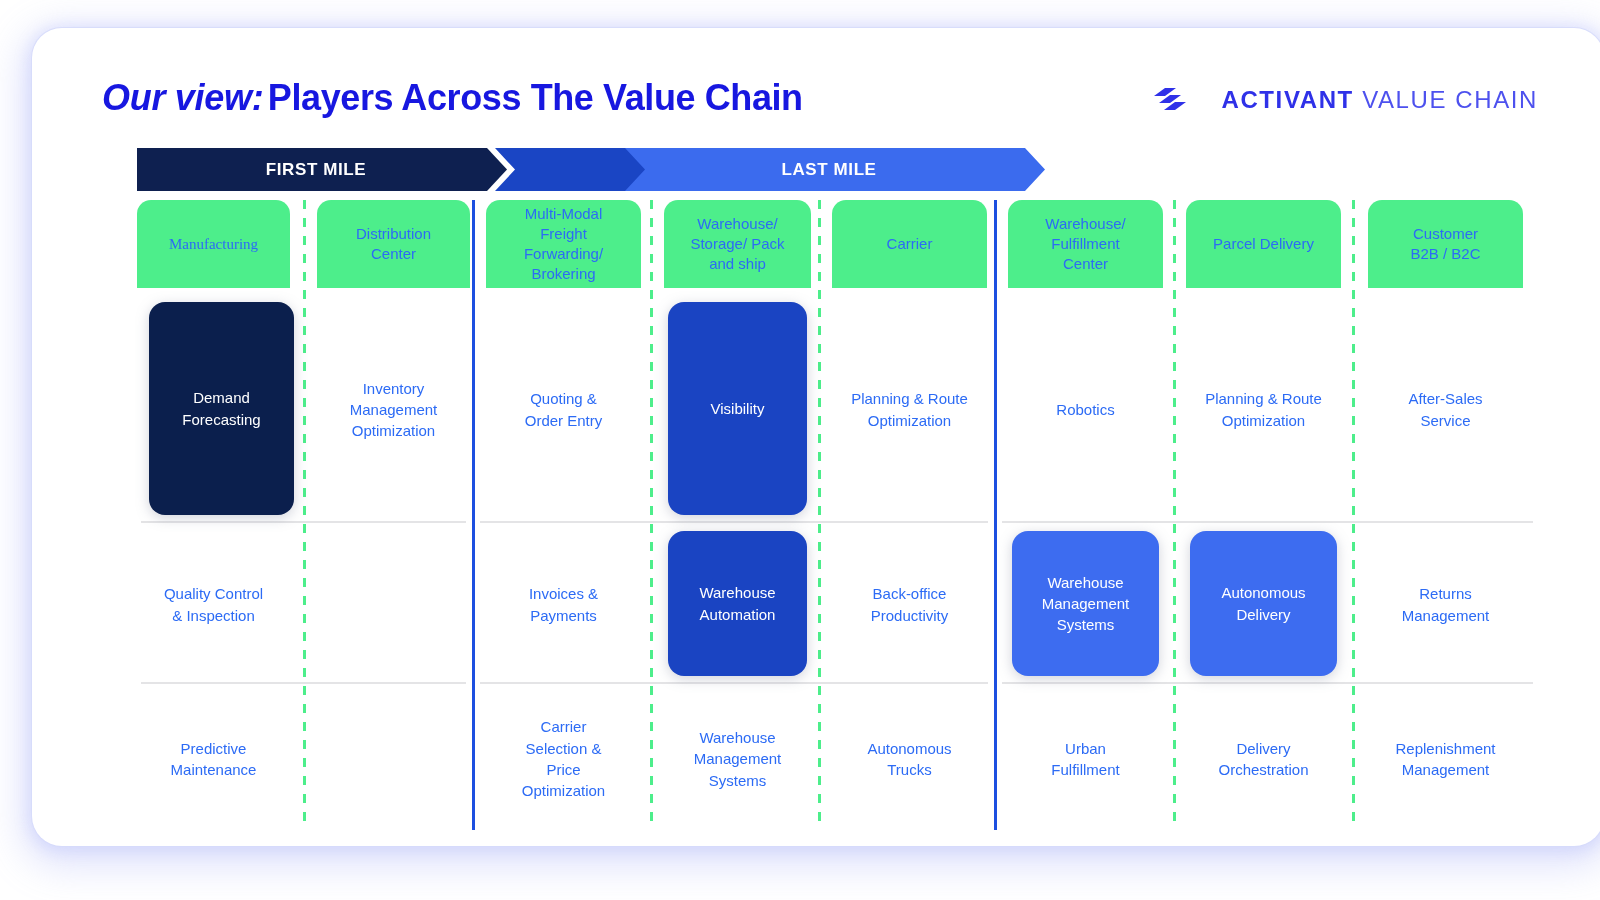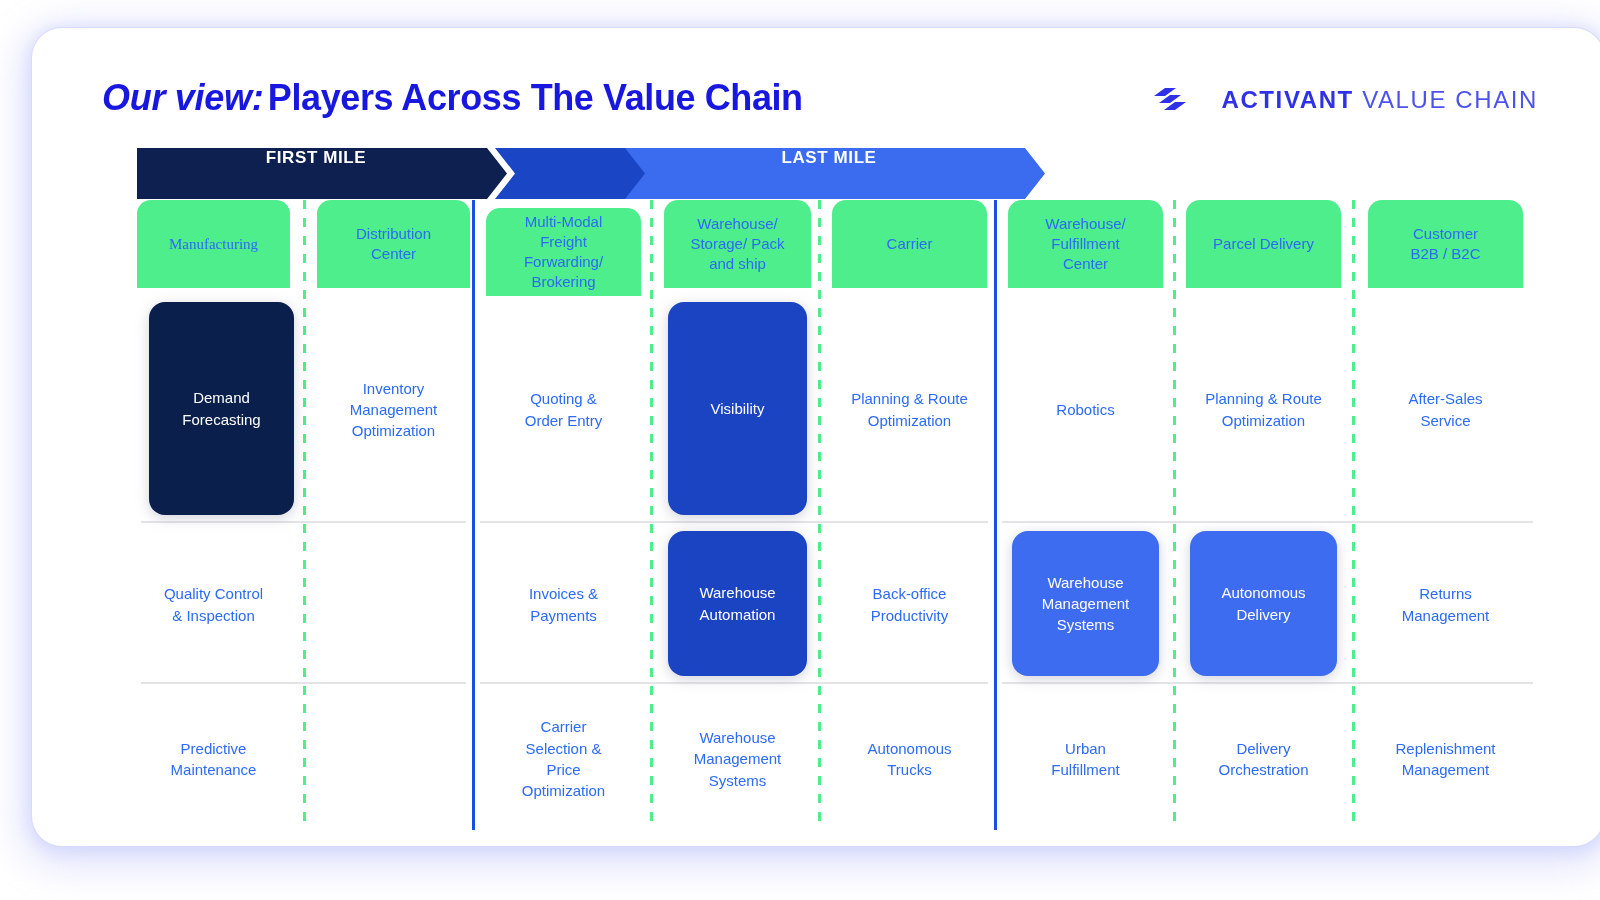--- a/index.html
+++ b/index.html
@@ -39,22 +39,22 @@
     white-space:nowrap;
   }
   .logo-mark{width:40px;height:28px;display:block;}
   .logo-txt{font-size:24px;letter-spacing:1.6px;color:#2F31E8;line-height:1;}
   .logo-txt .b{font-weight:bold;}
   .logo-txt .l{font-weight:400;color:#4D51EE;}
 
   
   .banner-row{position:absolute;left:105px;top:120px;height:43px;width:1400px;}
   .banner{
-    position:absolute;top:0;height:51px;
-    display:flex;justify-content:center;
+    position:absolute;top:0;height:43px;
+    display:flex;align-items:center;justify-content:center;
     color:#ffffff;font-weight:bold;font-size:17px;letter-spacing:.6px;
   }
   .banner span{position:relative;left:-6px;}
 
   
   .grid{position:absolute;left:105px;top:172px;width:1400px;height:630px;}
   .hdr{
     position:absolute;top:0;left:0;right:0;height:88px;
     background:#4DEE8B;border-radius:14px 14px 0 0;
     display:flex;align-items:center;justify-content:center;text-align:center;
@@ -137,21 +137,21 @@
         <div class="vsep-solid" style="left: 857px; height: 630px;"></div>
         <div class="hsep" style="left: 4px; width: 325px; top: 321px;"></div>
         <div class="hsep" style="left: 343px; width: 508px; top: 321px;"></div>
         <div class="hsep" style="left: 865px; width: 531px; top: 321px;"></div>
         <div class="hsep" style="left: 4px; width: 325px; top: 482px;"></div>
         <div class="hsep" style="left: 343px; width: 508px; top: 482px;"></div>
         <div class="hsep" style="left: 865px; width: 531px; top: 482px;"></div>
         <div class="hdr" style="position: absolute; left: 0px; width: 153px; top: 0px; white-space: pre-line; font-family: Liberation Serif, serif;">Manufacturing</div>
         <div class="hdr" style="position: absolute; left: 180px; width: 153px; top: 0px; white-space: pre-line;">Distribution
 Center</div>
-        <div class="hdr" style="position: absolute; left: 349px; width: 155px; top: 8px; white-space: pre-line;">Multi-Modal
+        <div class="hdr" style="position: absolute; left: 349px; width: 155px; top: 0px; white-space: pre-line;">Multi-Modal
 Freight
 Forwarding/
 Brokering</div>
         <div class="hdr" style="position: absolute; left: 527px; width: 147px; top: 0px; white-space: pre-line;">Warehouse/
 Storage/ Pack
 and ship</div>
         <div class="hdr" style="position: absolute; left: 695px; width: 155px; top: 0px; white-space: pre-line;">Carrier</div>
         <div class="hdr" style="position: absolute; left: 871px; width: 155px; top: 0px; white-space: pre-line;">Warehouse/
 Fulfillment
 Center</div>

